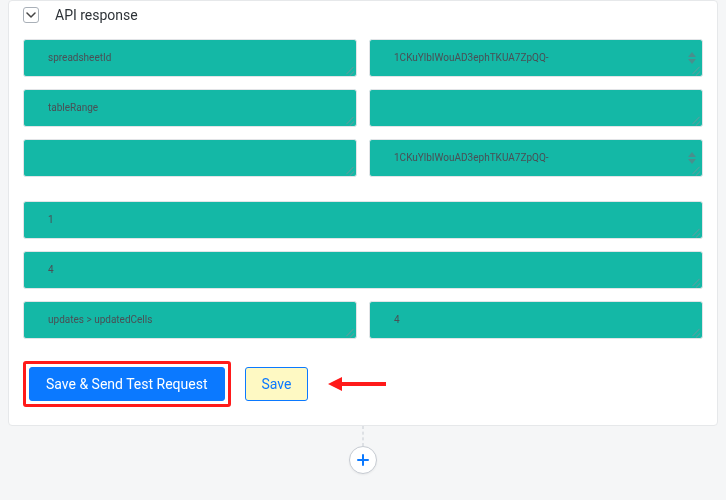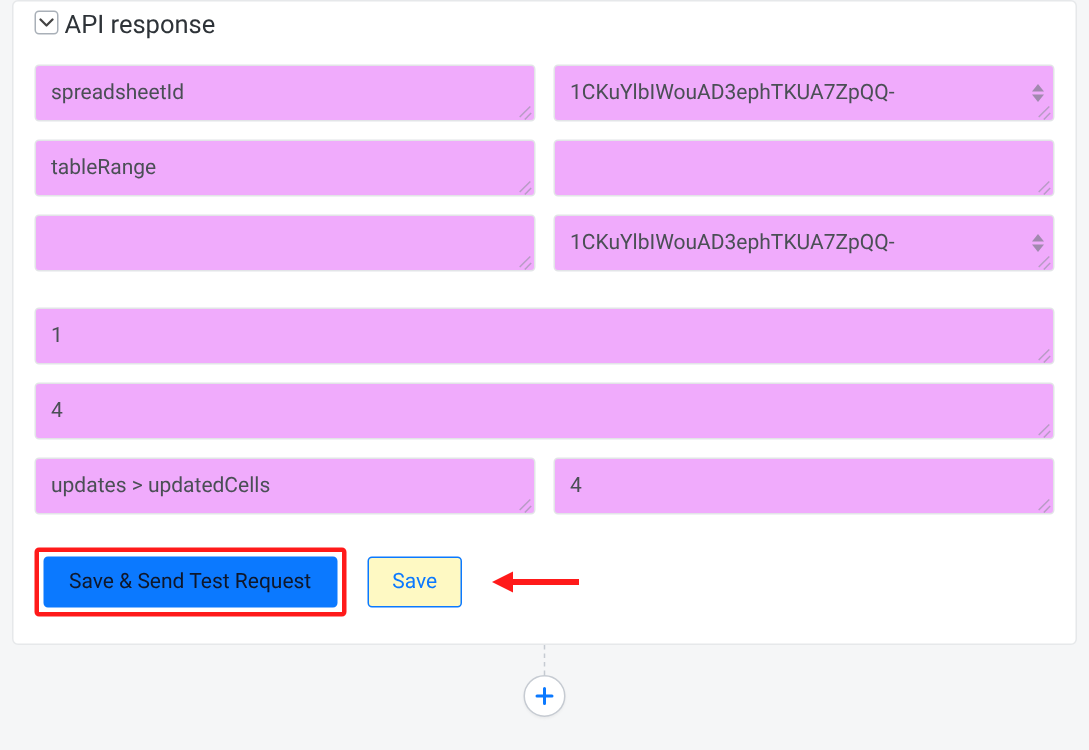--- a/index.html
+++ b/index.html
@@ -17,23 +17,23 @@
   .card {
     background: #fff;
     border: 1px solid #e6e8ea;
     border-radius: 4px;
     margin: 0 8px 0 8px;
     padding-bottom: 18px;
   }
   .section-header {
     display: flex;
     align-items: flex-start;
-    gap: 4px;
+    gap: 16px;
     padding: 6px 14px 4px 14px;
-    font-size: 17px;
+    font-size: 14px;
     color: #2e3338;
   }
   .chevron-box {
     width: 16px;
     height: 16px;
     border: 1px solid #a9b0b8;
     border-radius: 3px;
     display: flex;
     align-items: center;
     justify-content: center;
@@ -46,27 +46,27 @@
   .row {
     display: flex;
     gap: 12px;
     margin-top: 12px;
   }
   .cell {
     flex: 1 1 0;
     min-width: 0;
   }
   .box {
-    background: #f0abfc;
+    background: #14b8a6;
     border: 1px solid #e2e4e7;
     border-radius: 3px;
-    padding: 10px 10px;
+    padding: 10px 24px;
     color: #4a4f55;
     position: relative;
-    font-size: 14px;
+    font-size: 10px;
     line-height: 1.2;
     height: 38px;
     display: flex;
     align-items: center;
     overflow: hidden;
     white-space: nowrap;
     text-overflow: ellipsis;
   }
   .box .txt {
     overflow: hidden;
@@ -119,21 +119,21 @@
   .btn {
     font-family: inherit;
     font-size: 14px;
     border-radius: 3px;
     padding: 9px 16px;
     cursor: pointer;
     line-height: 1;
   }
   .btn-primary {
     background: #0b79ff;
-    color: #0f172a;
+    color: #ffffff;
     border: 1px solid #0b79ff;
   }
   .btn-outline {
     background: #fef9c3;
     color: #0b79ff;
     border: 1px solid #0b79ff;
   }
   .highlight {
     border: 3px solid #ff1a1a;
     border-radius: 3px;

